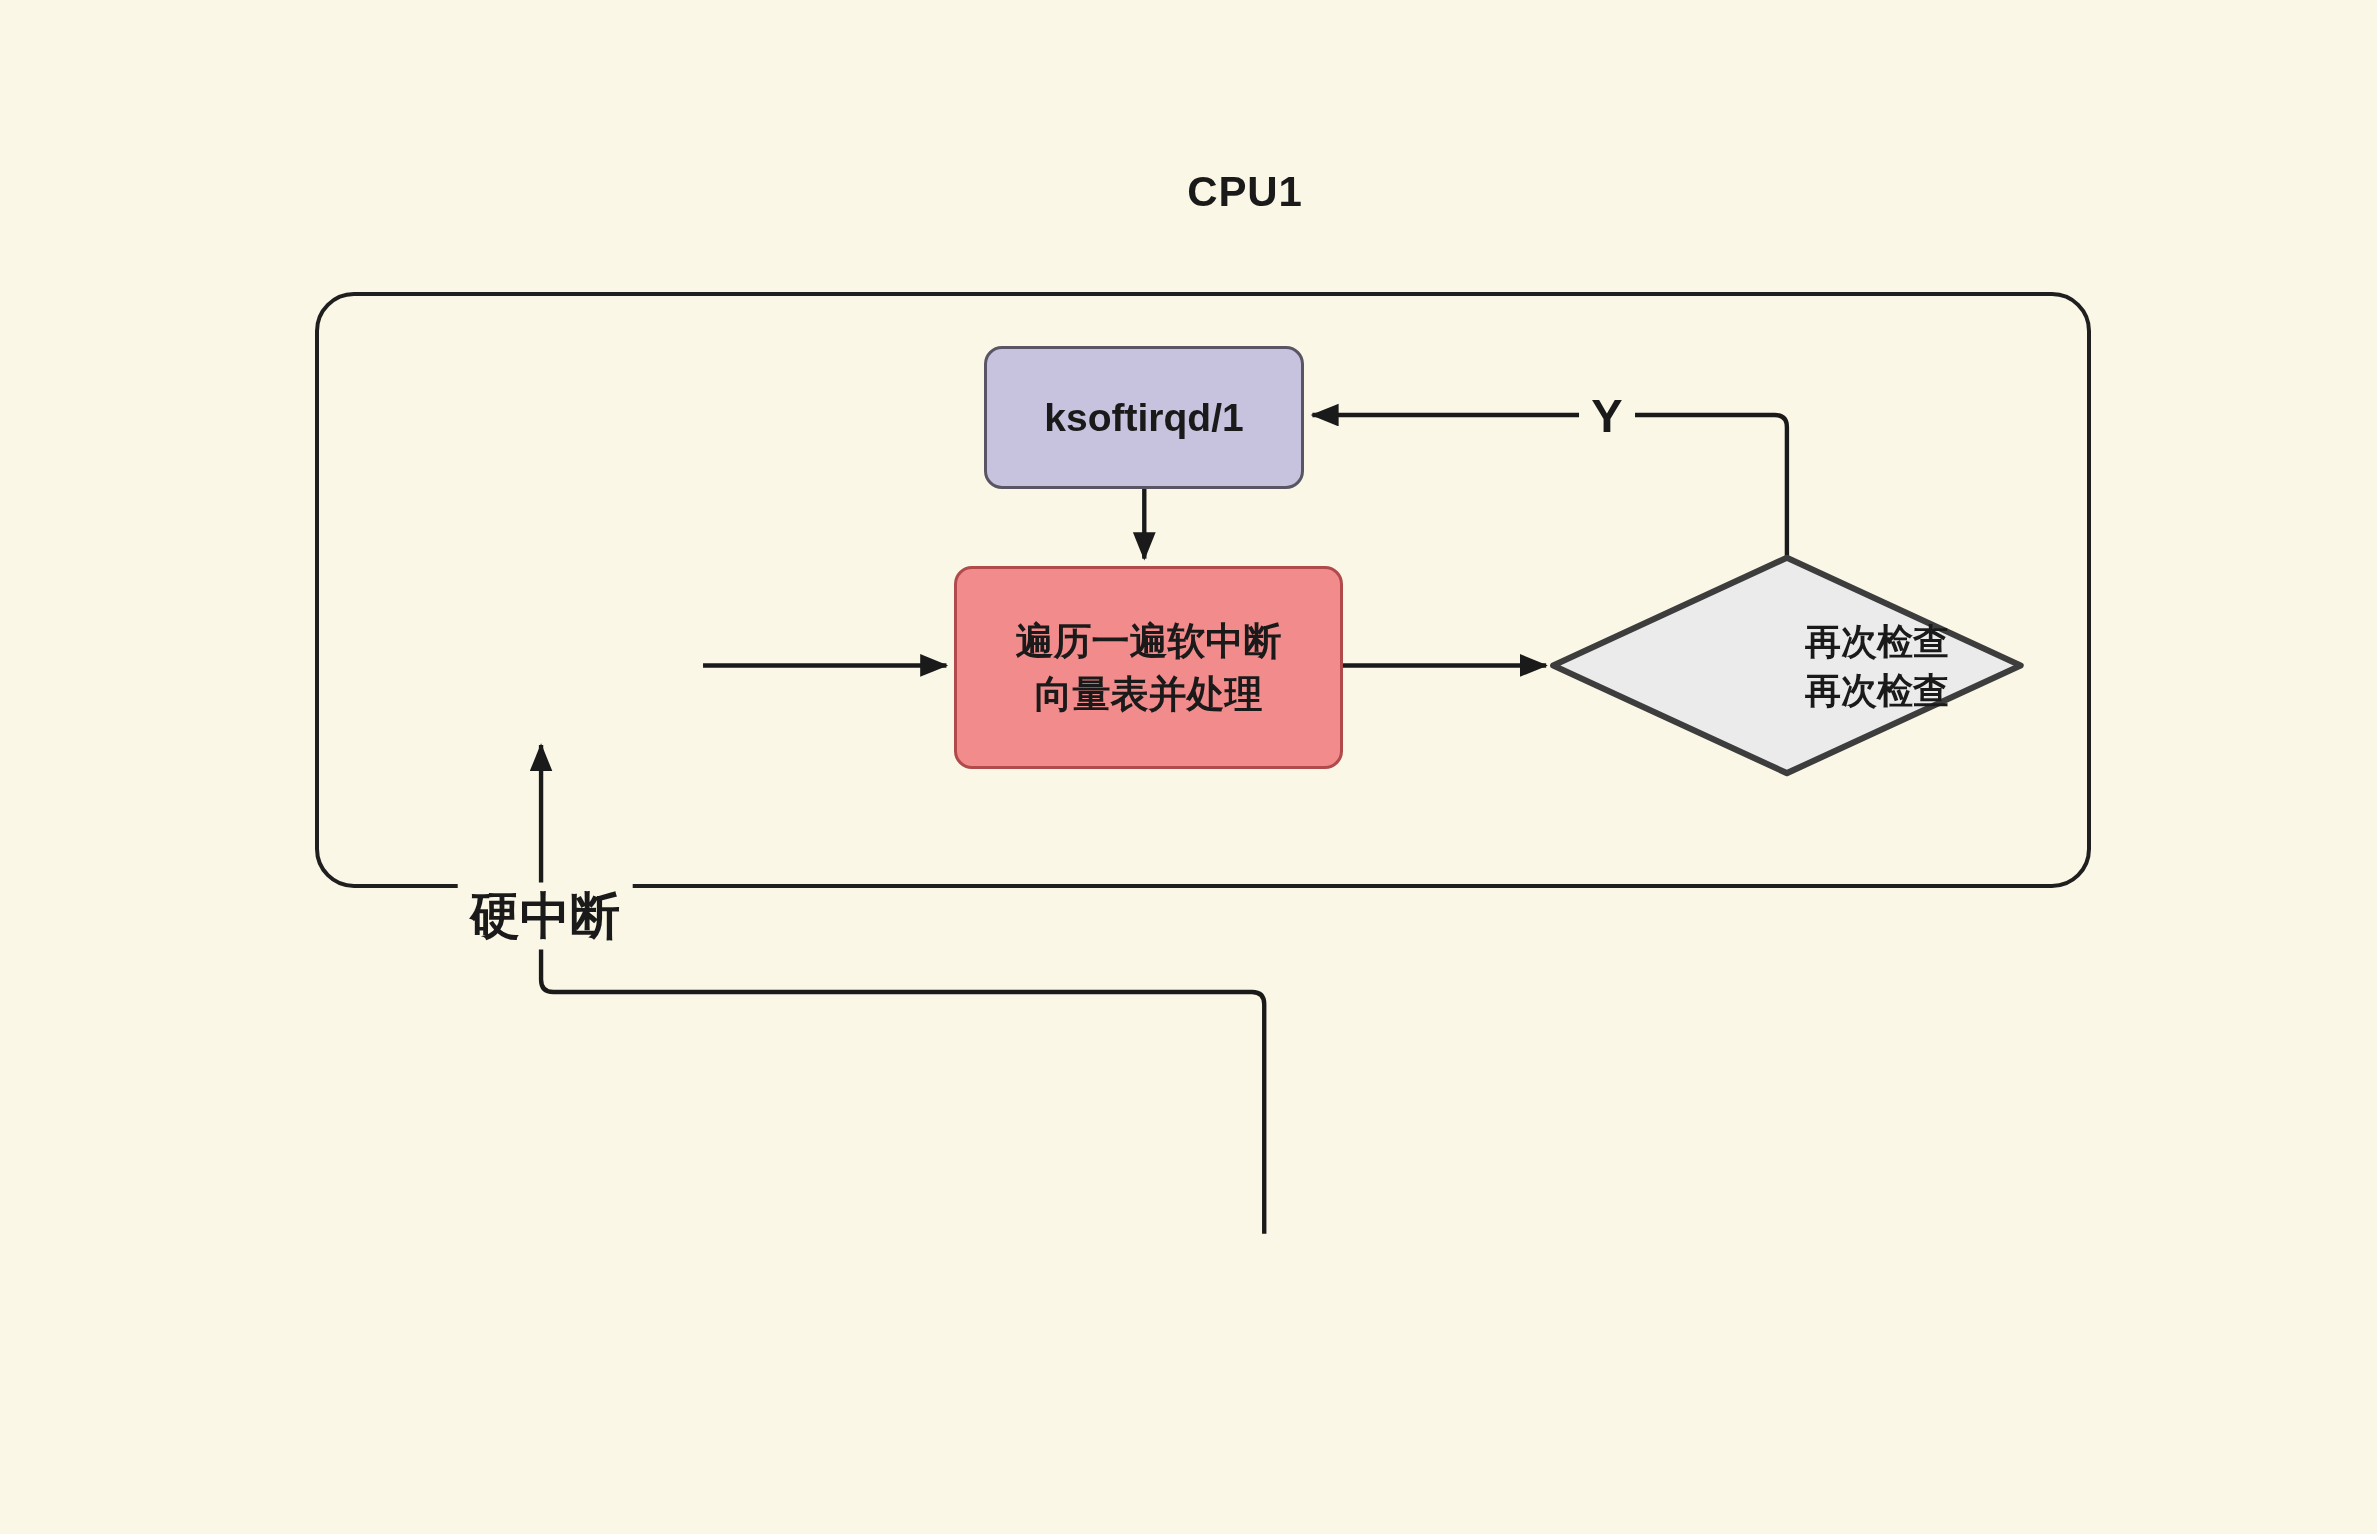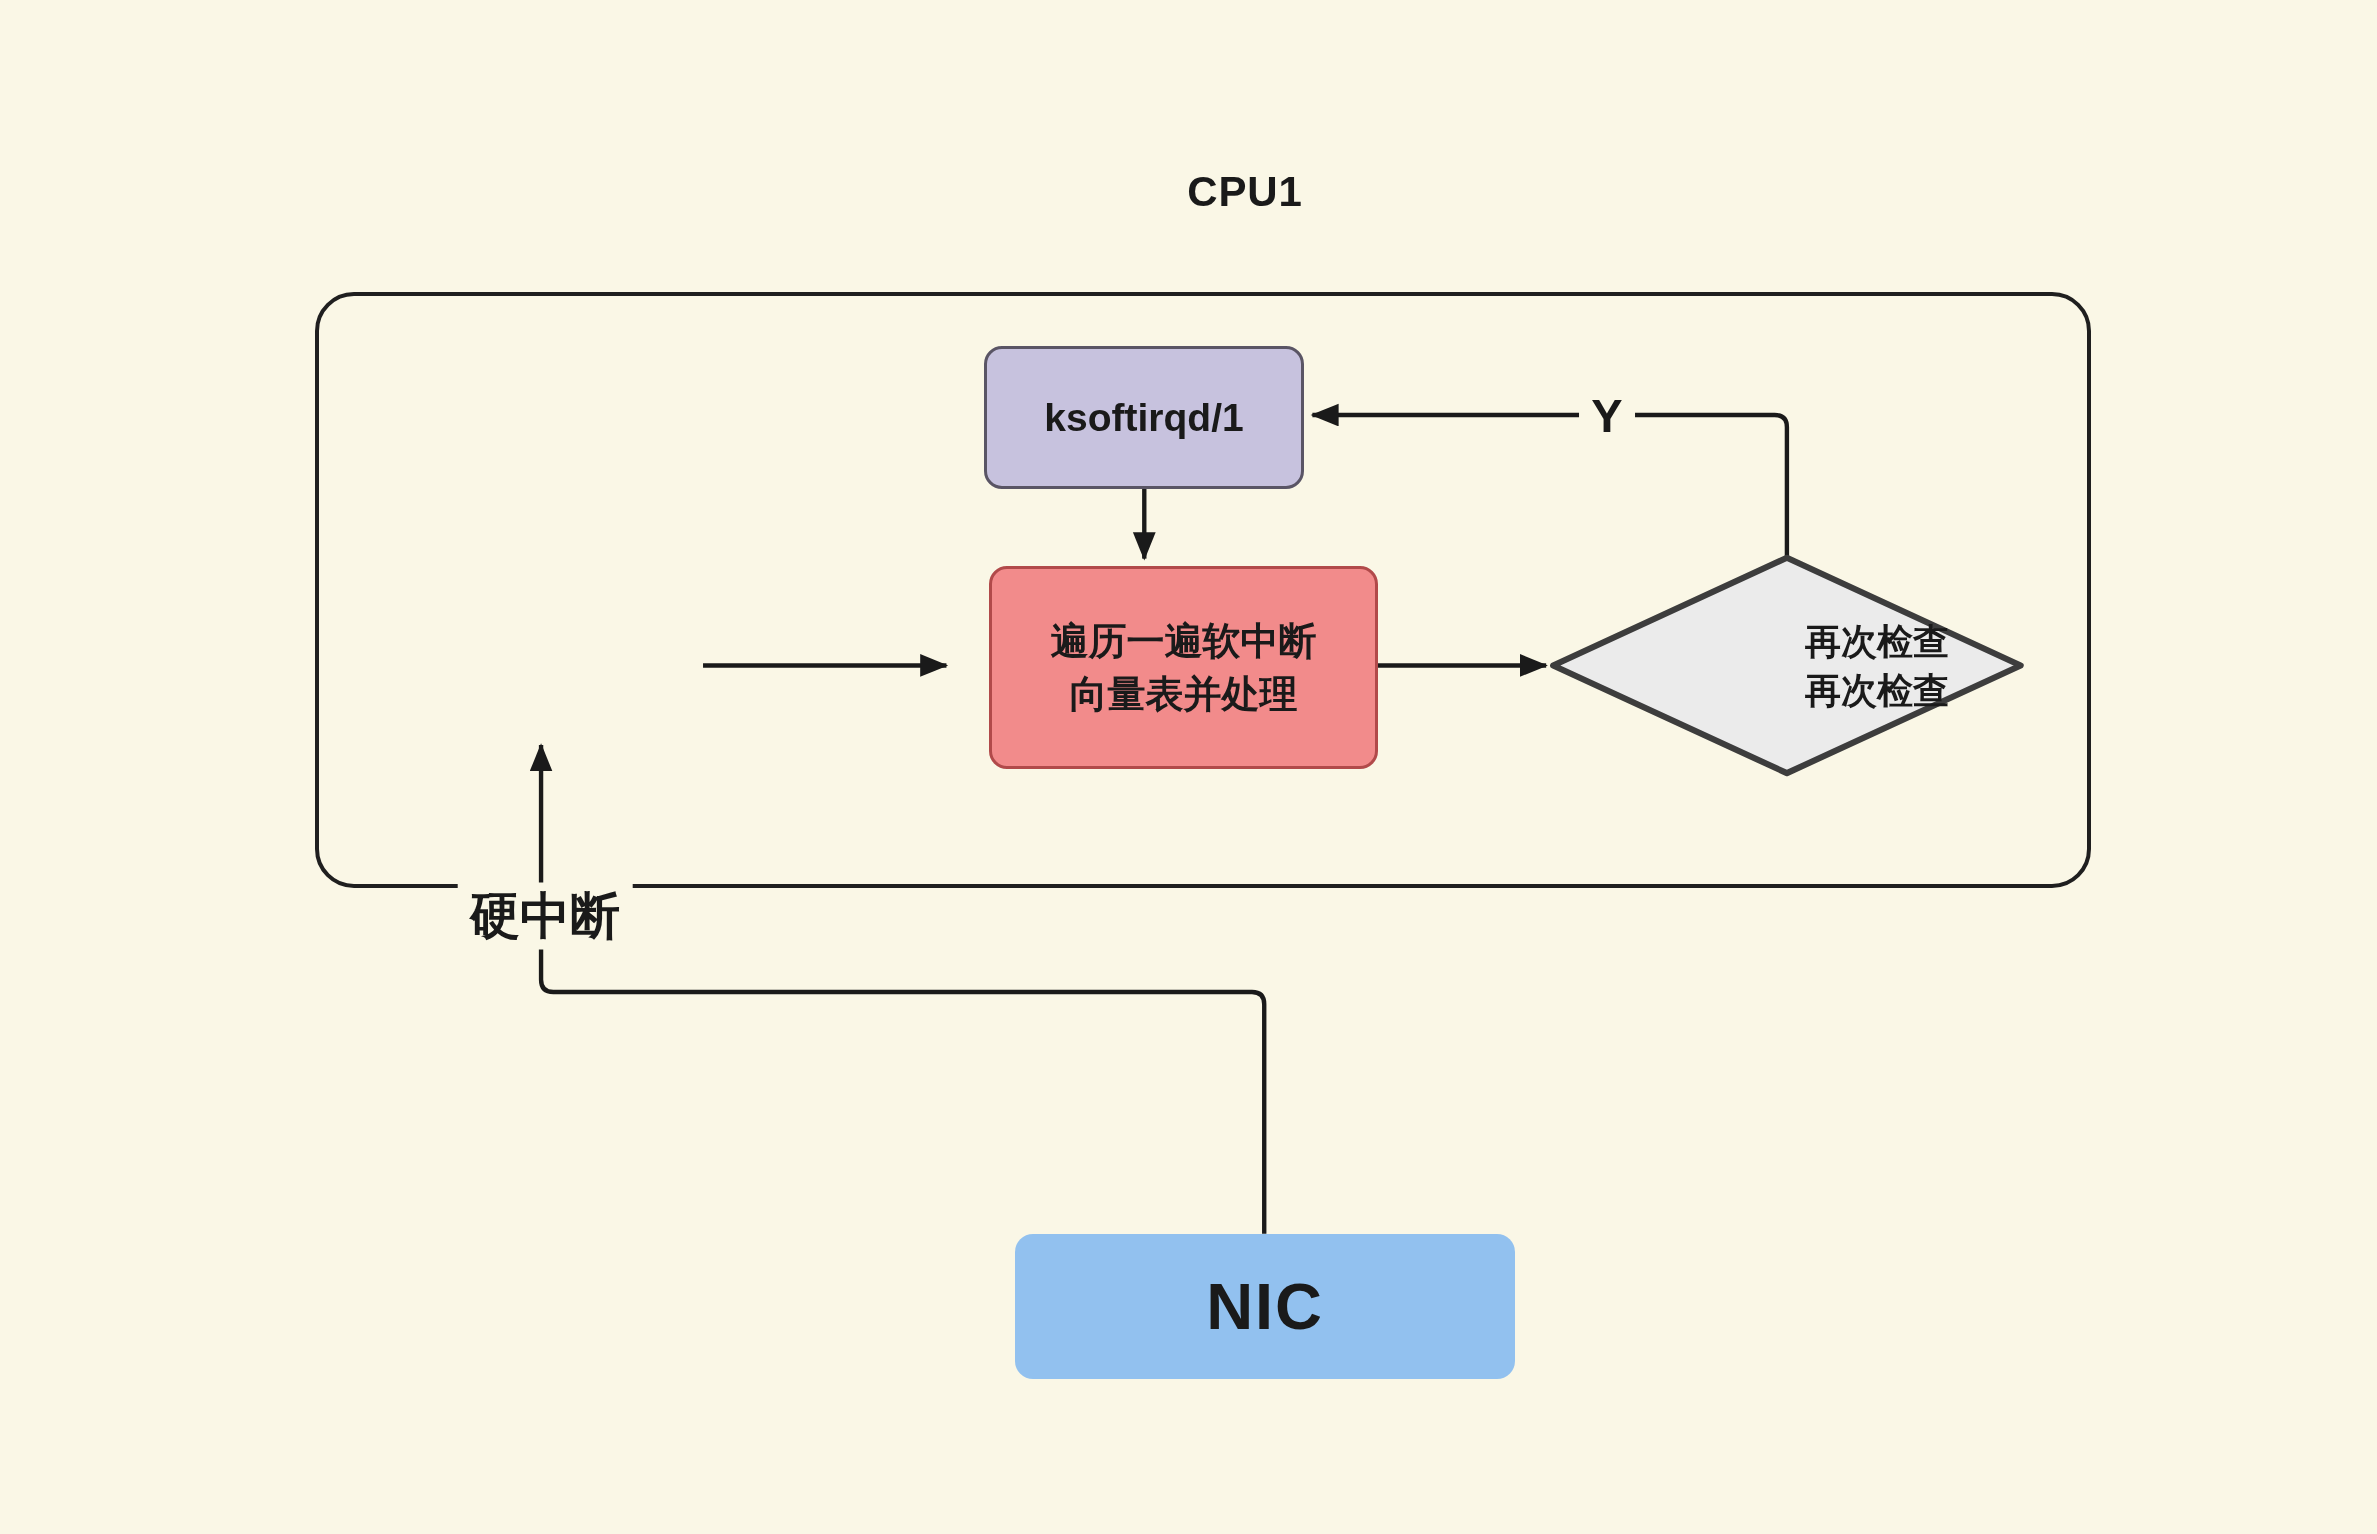--- a/index.html
+++ b/index.html
@@ -82,21 +82,20 @@
     border:3.5px solid var(--ksoftirqd-border);
     font-size:39px;
   }
   .node-process{
     left:954px; top:566px;
     width:389px; height:203px;
     background:var(--process-fill);
     border:3.5px solid var(--process-border);
     font-size:38px;
     line-height:53px;
-    margin-left:35px;
   }
   .node-raise{
     left:384px; top:596px;
     width:319px; height:142px;
     background:var(--raise-fill);
     border:3.5px solid var(--raise-border);
     font-size:37px;
     line-height:49px;
   }
   .node-recheck{
@@ -170,22 +169,19 @@
     <span>遍历一遍软中断</span>
     <span>向量表并处理</span>
   </div>
 
 
   <div class="node node-recheck">
     <span>再次检查</span>
     <span>再次检查</span>
   </div>
 
-  <div class="node node-nic">
-    <span>NIC</span>
-  </div>
 
   <div class="edge-label label-yes">Y</div>
 
   <div class="edge-label label-hardirq">硬中断</div>
 
 </div>
 
 
 </body></html>

